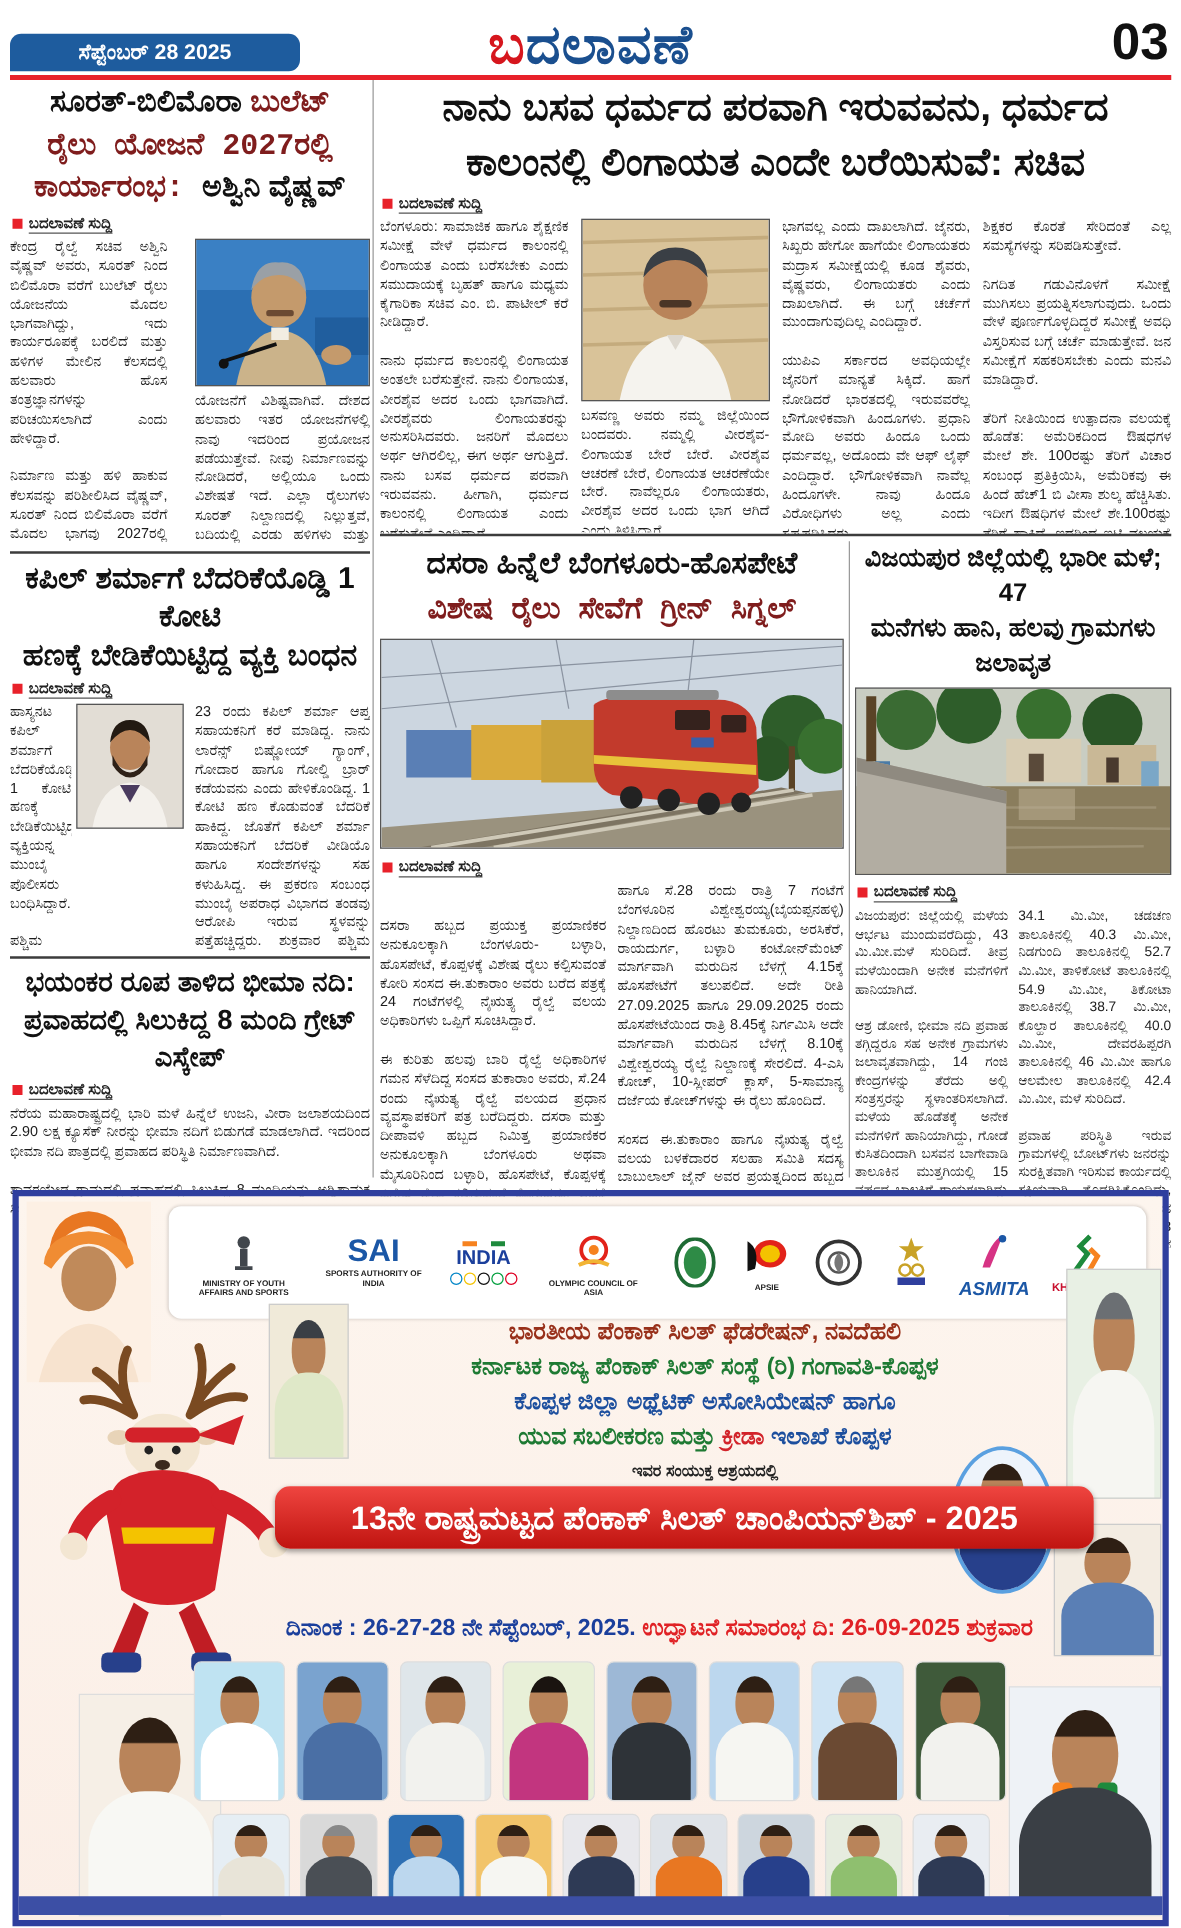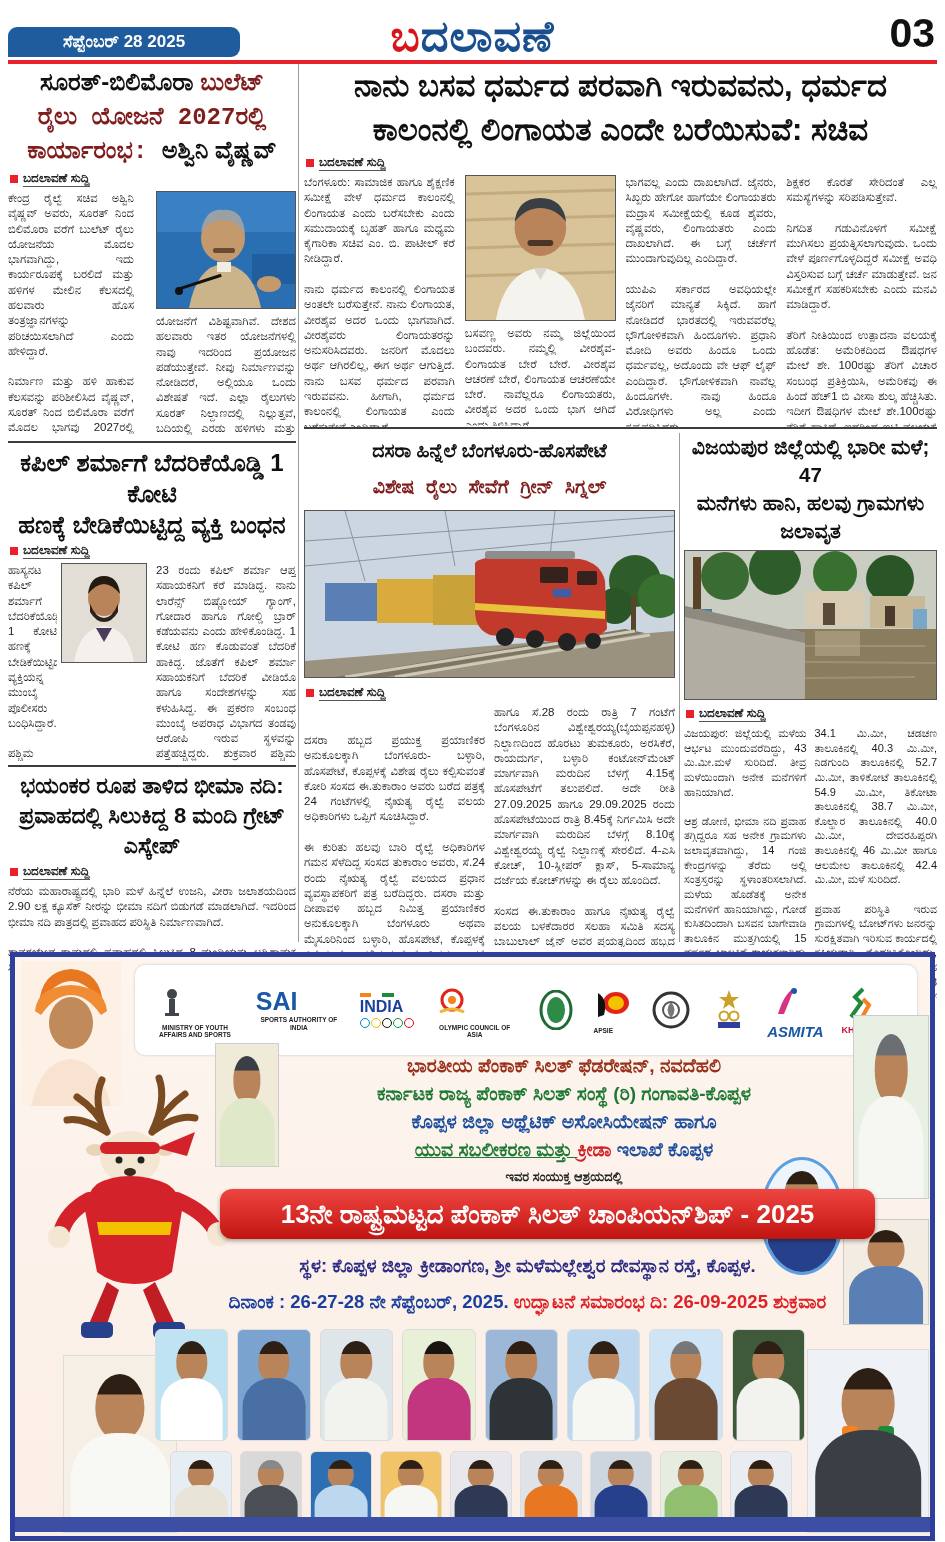--- a/index.html
+++ b/index.html
@@ -29,55 +29,55 @@
   
   .leftcol{position:absolute;left:8px;top:66px;width:288px;}
   .a-hl{font-size:24px;line-height:32px;}
   .b-hl{font-size:24px;line-height:31px;}
   .c-hl{font-size:22px;line-height:30px;}
   
   .topright{position:absolute;left:304px;top:64px;width:633px;}
   .d-hl{font-size:31px;line-height:44px;}
   
   .trainart{position:absolute;left:304px;top:433px;width:371px;}
-  .e-hl{font-size:19px;line-height:36px;}
+  .e-hl{font-size:24px;line-height:36px;}
   
   .rainart{position:absolute;left:684px;top:433px;width:253px;}
   .f-hl{font-size:20.5px;line-height:28px;}
   .photo-frame{border:1px solid #555;box-sizing:border-box;overflow:hidden;background:#ccc;}
   
   .person{position:relative;overflow:hidden;background:var(--bg,#cfd8e3);}
   .person::before{content:"";position:absolute;left:50%;top:10%;width:44%;height:38%;
      transform:translateX(-50%);border-radius:50% 50% 46% 46%;
      background:linear-gradient(var(--hair,#2e1f14) 0 30%, var(--skin,#b9845a) 32%);}
   .person::after{content:"";position:absolute;left:50%;top:44%;width:88%;height:56%;
      transform:translateX(-50%);border-radius:46% 46% 0 0;background:var(--shirt,#ffffff);}
   
   .ad{position:absolute;left:10px;top:952px;width:925px;height:589px;box-sizing:border-box;
       border:5px solid #2f3f9e;background:linear-gradient(#fdf5ee,#fbeee6);}
   .ad-inner{position:relative;width:915px;height:579px;}
   .logo-strip{position:absolute;left:120px;top:8px;width:782px;height:90px;background:#fff;
       border-radius:10px;display:flex;align-items:center;justify-content:space-around;
       padding:2px 8px;box-sizing:border-box;box-shadow:0 0 3px rgba(0,0,0,.2);}
-  .logo-item{display:flex;flex-direction:column;align-items:flex-start;justify-content:center;
+  .logo-item{display:flex;flex-direction:column;align-items:center;justify-content:center;
       text-align:center;gap:2px;max-width:86px;}
   .logo-item .glyph{width:40px;height:40px;display:flex;align-items:center;justify-content:center;}
   .logo-item .lg-label{font-size:6.5px;font-weight:bold;color:#222;line-height:1.15;}
   .sai-txt{font-size:25px;font-weight:bold;color:#1b57a6;line-height:1;}
   .india-txt{font-size:16px;font-weight:bold;color:#1b3f9c;line-height:1;}
   .asmita-txt{font-size:15px;font-weight:bold;font-style:italic;color:#1b57a6;}
   .khelo-txt{font-size:9px;font-weight:bold;color:#c8102e;line-height:1.1;}
   .rings{display:flex;gap:1px;margin-top:1px;}
   .rings i{width:8px;height:8px;border:1.4px solid;border-radius:50%;display:block;}
   .org-text{position:absolute;left:268px;top:20px;width:562px;text-align:center;font-weight:bold;}
   .org-l1{font-size:19px;color:#98301a;margin-top:78px;}
   .org-l2{font-size:19px;color:#1e7a33;margin-top:6px;}
   .org-l3{font-size:19px;color:#1d4f9e;margin-top:6px;}
   .org-l4{font-size:19px;margin-top:6px;}
-  .org-l4 .g{color:#1e7a33;text-decoration:underline;} .org-l4 .r{color:#d2232a;} .org-l4 .b{color:#1d4f9e;}
+  .org-l4 .g{color:#1e7a33;} .org-l4 .r{color:#d2232a;} .org-l4 .b{color:#1d4f9e;}
   .org-l5{font-size:13px;color:#222;margin-top:8px;font-weight:bold;}
   .banner{position:absolute;left:205px;top:232px;width:655px;height:50px;border-radius:12px;
       background:linear-gradient(#ef4540,#c01410);color:#fff;font-size:26px;font-weight:bold;
       text-align:center;line-height:50px;box-shadow:0 2px 4px rgba(0,0,0,.35);}
   .venue-line{position:absolute;left:185px;top:298px;width:655px;text-align:center;
       font-size:18.5px;font-weight:bold;color:#2c2c86;}
   .date-line{position:absolute;left:165px;top:334px;width:695px;text-align:center;
       font-size:18.5px;font-weight:bold;color:#1b3f9c;}
   .date-line .dl2{color:#e02125;}
   .row1{position:absolute;left:140px;top:372px;width:650px;height:112px;display:flex;gap:9px;}
@@ -487,23 +487,20 @@
         <div class="org-l2">ಕರ್ನಾಟಕ ರಾಜ್ಯ ಪೆಂಕಾಕ್ ಸಿಲತ್ ಸಂಸ್ಥೆ (ರಿ) ಗಂಗಾವತಿ-ಕೊಪ್ಪಳ</div>
         <div class="org-l3">ಕೊಪ್ಪಳ ಜಿಲ್ಲಾ ಅಥ್ಲೆಟಿಕ್ ಅಸೋಸಿಯೇಷನ್ ಹಾಗೂ</div>
         <div class="org-l4">
           <span class="g">ಯುವ ಸಬಲೀಕರಣ ಮತ್ತು </span><span class="r">ಕ್ರೀಡಾ </span><span class="b">ಇಲಾಖೆ ಕೊಪ್ಪಳ</span>
         </div>
         <div class="org-l5">ಇವರ ಸಂಯುಕ್ತ ಆಶ್ರಯದಲ್ಲಿ</div>
       </div>
 
       <div class="banner">13ನೇ ರಾಷ್ಟ್ರಮಟ್ಟದ ಪೆಂಕಾಕ್ ಸಿಲತ್ ಚಾಂಪಿಯನ್‌ಶಿಪ್ - 2025</div>
 
-      <div class="venue-line">
-        <span>ಸ್ಥಳ: </span><span>ಕೊಪ್ಪಳ ಜಿಲ್ಲಾ ಕ್ರೀಡಾಂಗಣ, ಶ್ರೀ ಮಳೆಮಲ್ಲೇಶ್ವರ ದೇವಸ್ಥಾನ ರಸ್ತೆ, ಕೊಪ್ಪಳ.</span>
-      </div>
       <div class="date-line">
         <span>ದಿನಾಂಕ : 26-27-28 ನೇ ಸೆಪ್ಟೆಂಬರ್, 2025. </span><span class="dl2">ಉದ್ಘಾಟನೆ ಸಮಾರಂಭ ದಿ: 26-09-2025 ಶುಕ್ರವಾರ</span>
       </div>
 
       <div class="person" style="position:absolute;left:48px;top:398px;width:112px;height:176px;--bg:#f6efe6;--shirt:#f8f8f4;border:1px solid #ddd;"></div>
       <div class="person" style="position:absolute;left:792px;top:392px;width:120px;height:182px;--bg:#eef2f6;--shirt:#3a3f45;border:1px solid #ddd;">
         <div class="scarf" style="left:28%;background:linear-gradient(#f6821f 33%,#fff 33% 66%,#1e8a3c 66%);"></div>
         <div class="scarf" style="left:58%;background:linear-gradient(#1e8a3c 33%,#fff 33% 66%,#f6821f 66%);"></div>
       </div>
 

